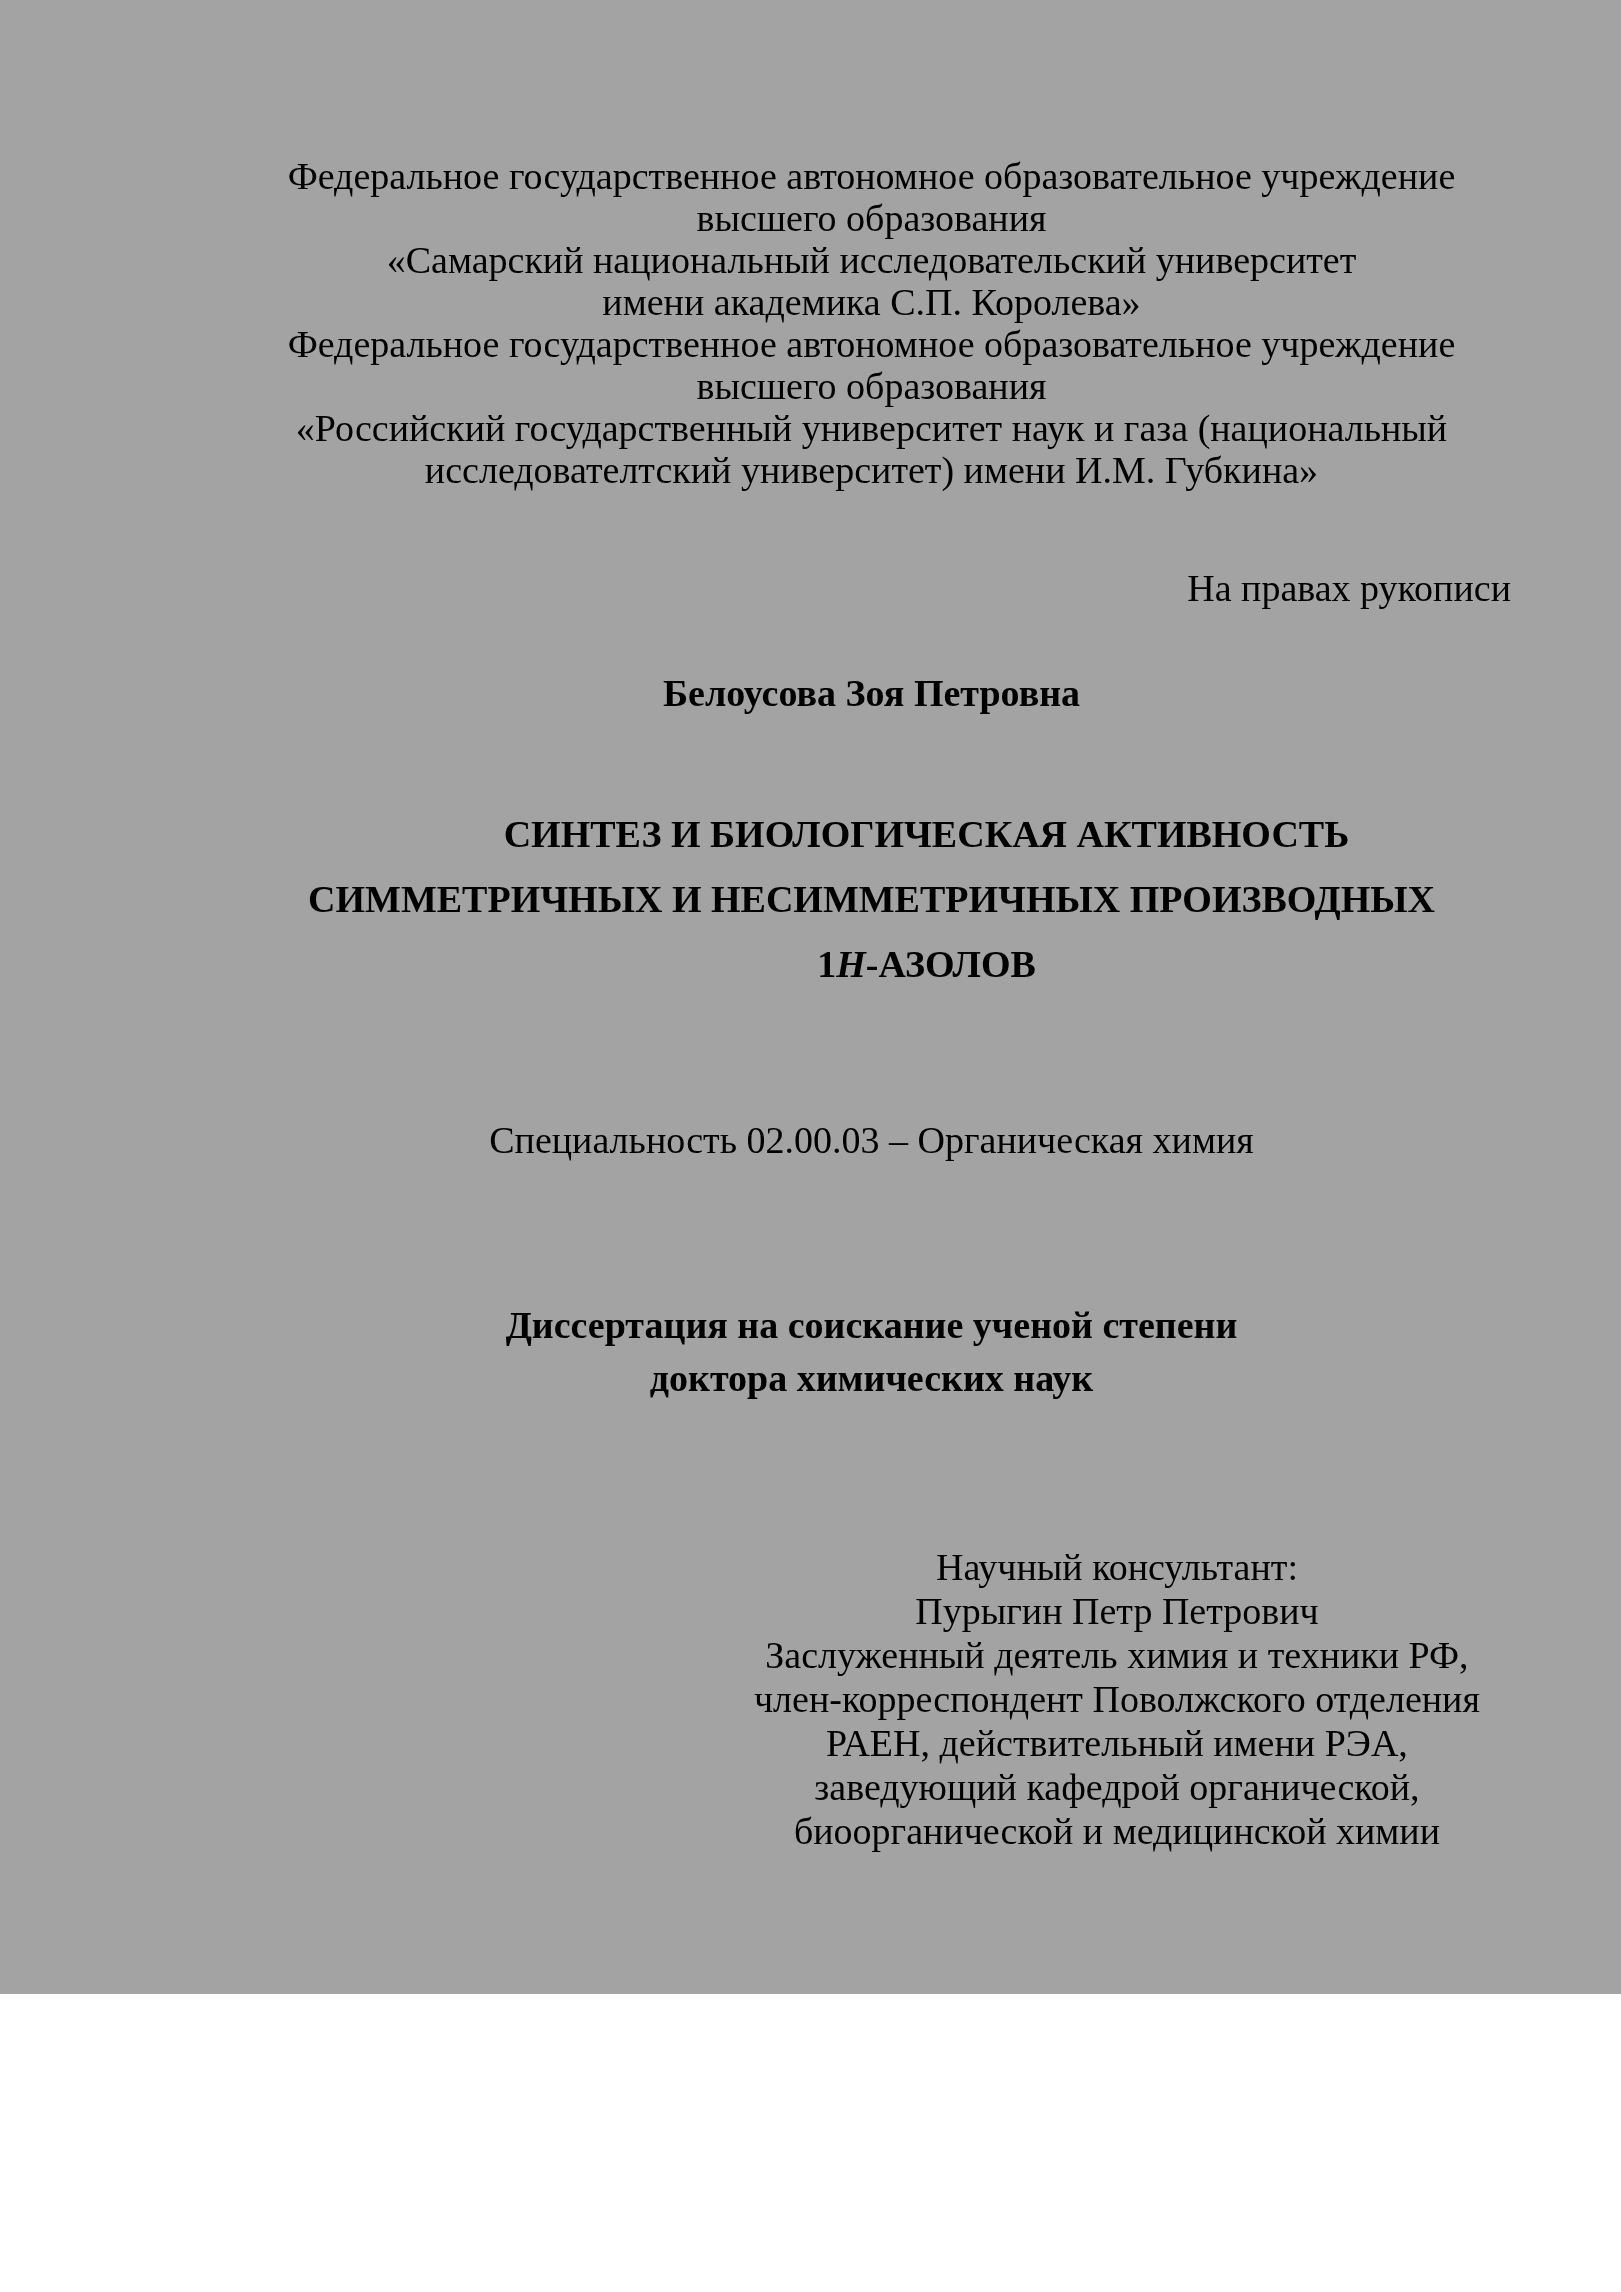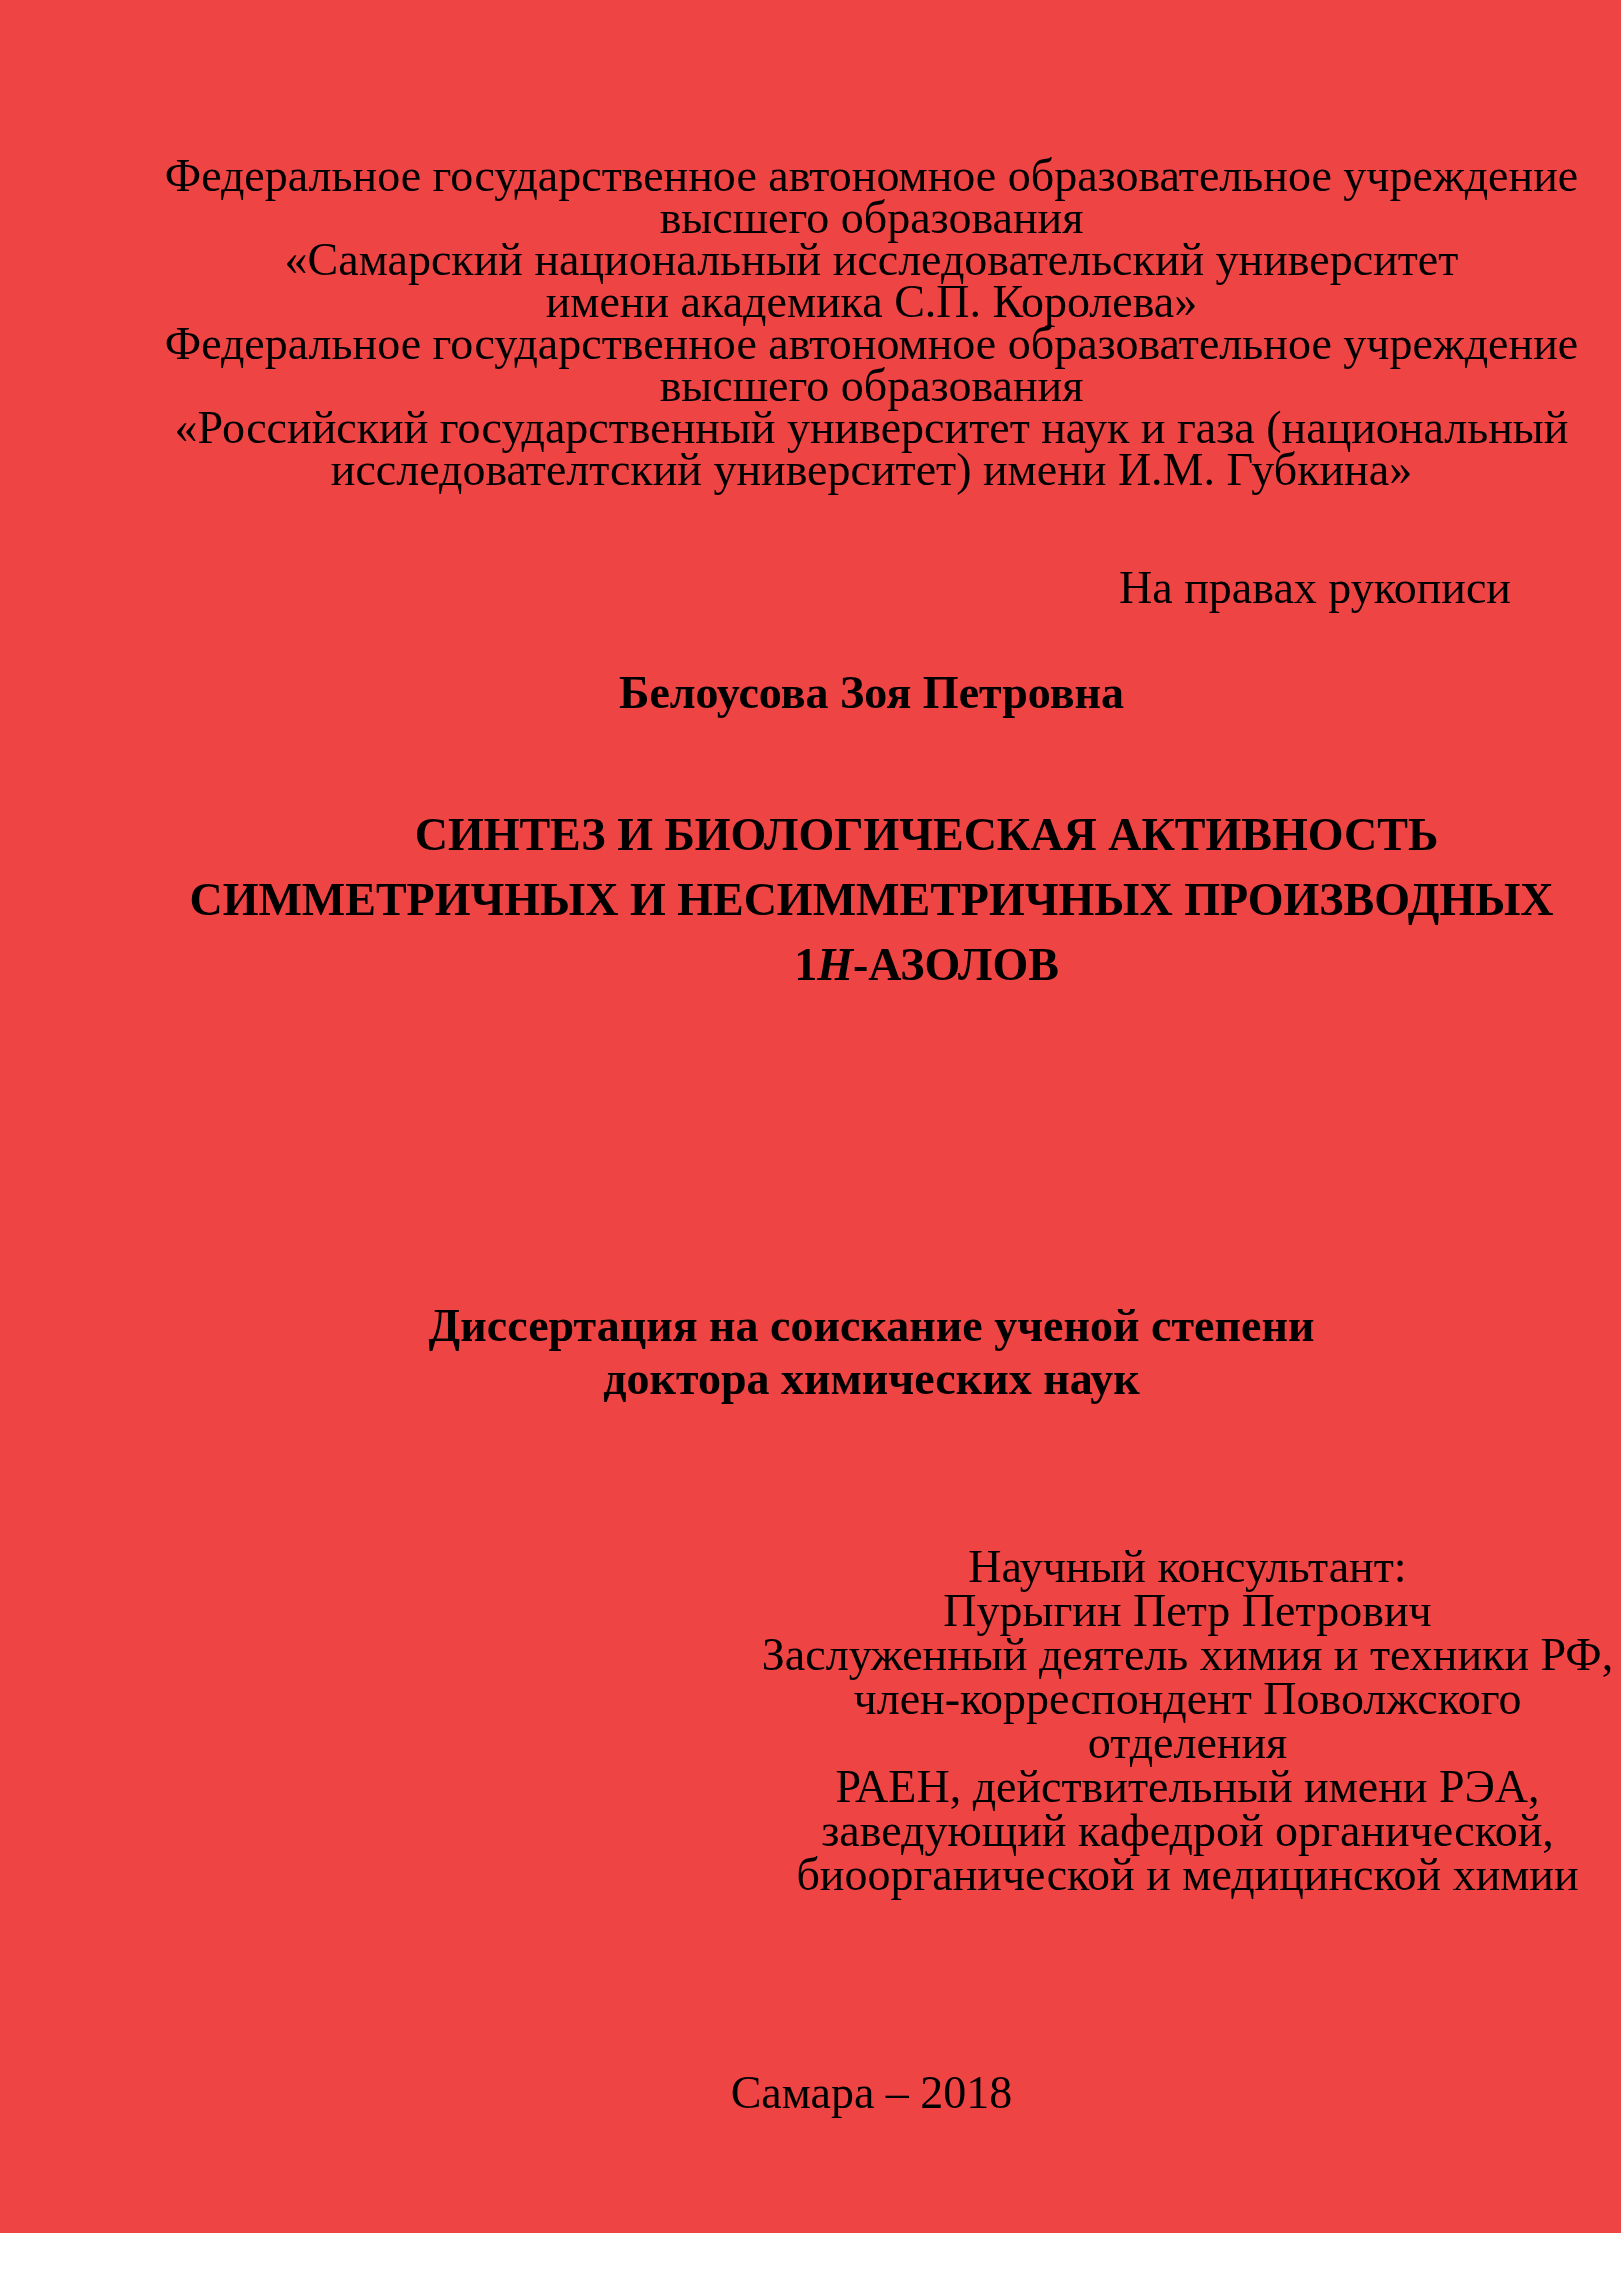--- a/index.html
+++ b/index.html
@@ -3,25 +3,25 @@
 <meta charset="utf-8">
 <style>
   html, body {
     margin: 0;
     padding: 0;
     background: #ffffff;
   }
   .page {
     position: relative;
     width: 1621px;
-    height: 2233px;
-    background: #ef4444;
+    height: 1994px;
+    background: #a3a3a3;
     color: #000000;
     font-family: "Liberation Serif", "DejaVu Serif", serif;
-    font-size: 46px;
+    font-size: 38px;
     overflow: hidden;
   }
   
   .col {
     position: absolute;
     left: 122px;
     right: 0;
     text-align: center;
   }
   .header-block {
@@ -91,20 +91,21 @@
   <div class="manuscript-note">На правах рукописи</div>
 
   <div class="col author-block">Белоусова Зоя Петровна</div>
 
   <div class="col title-block">
     <div class="indent-center">СИНТЕЗ И БИОЛОГИЧЕСКАЯ АКТИВНОСТЬ</div>
     <div>СИММЕТРИЧНЫХ И НЕСИММЕТРИЧНЫХ ПРОИЗВОДНЫХ</div>
     <div class="indent-center"><span>1</span><span class="italic-h">H</span><span>-АЗОЛОВ</span></div>
   </div>
 
+  <div class="col specialty-block">Специальность 02.00.03 – Органическая химия</div>
 
   <div class="col degree-block">
     <div>Диссертация на соискание ученой степени</div>
     <div>доктора химических наук</div>
   </div>
 
   <div class="consultant-block">
     <div>Научный консультант:</div>
     <div>Пурыгин Петр Петрович</div>
     <div>Заслуженный деятель химия и техники РФ,</div>

